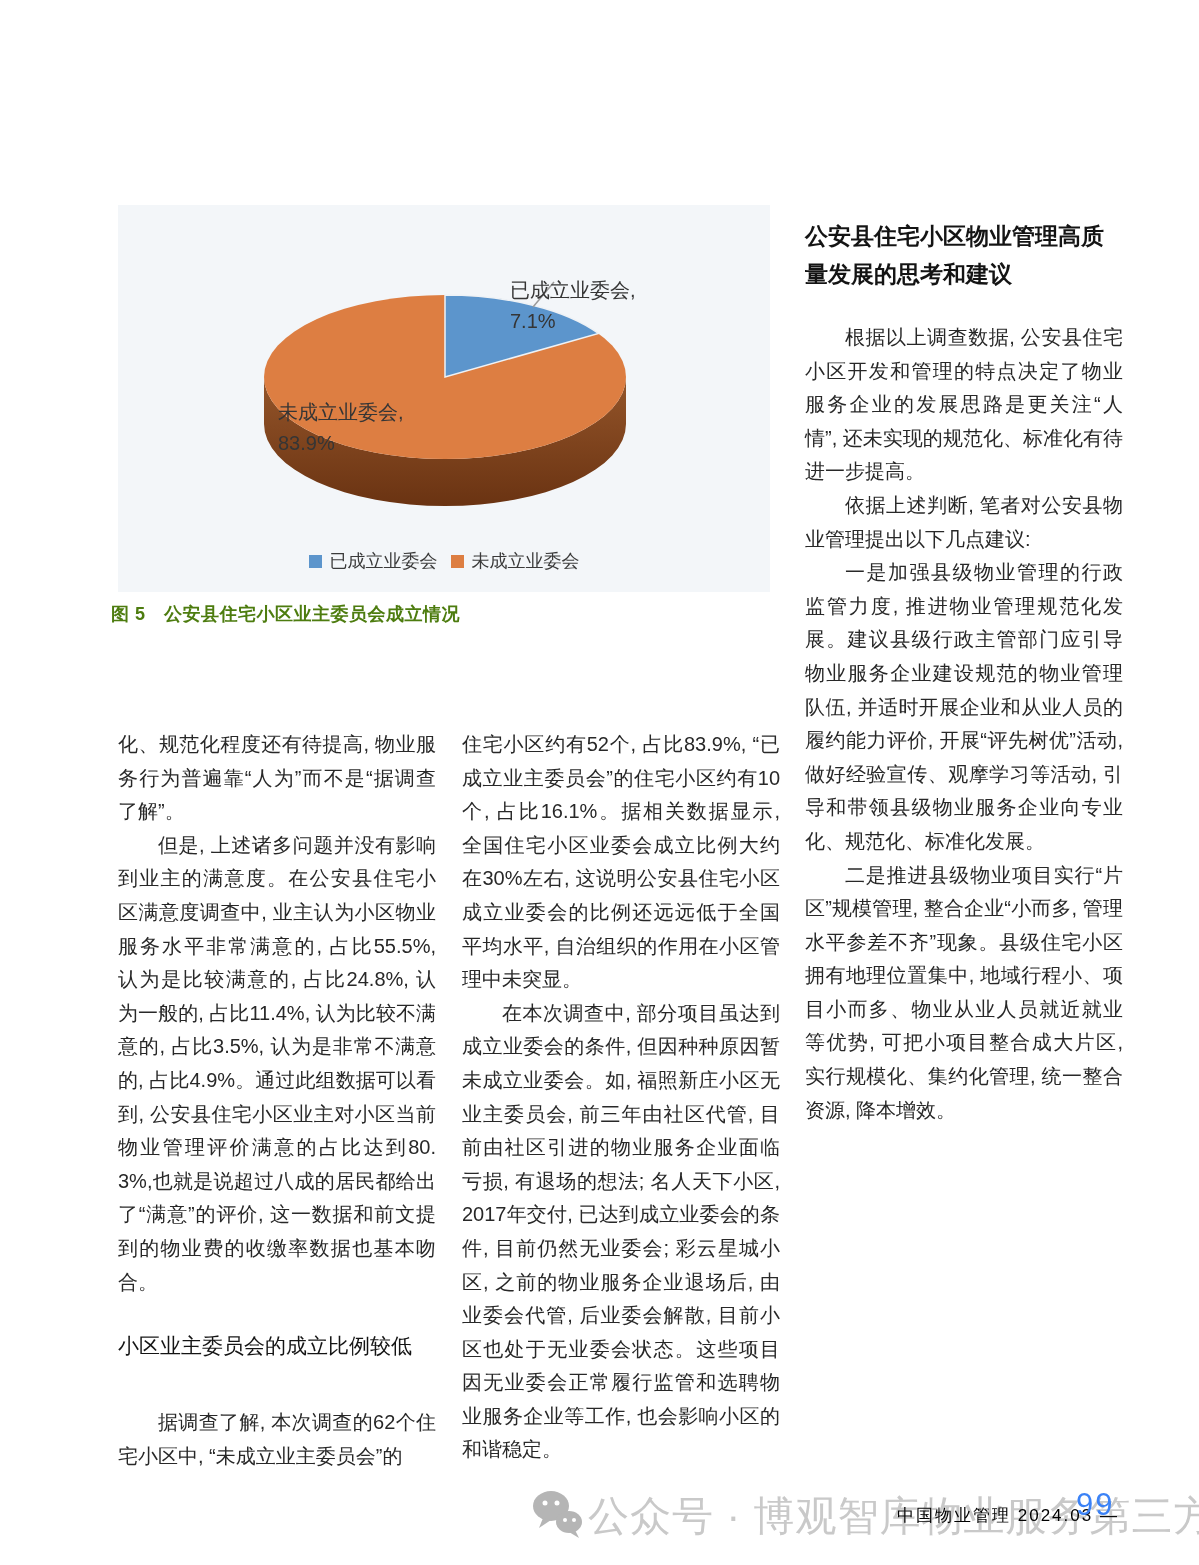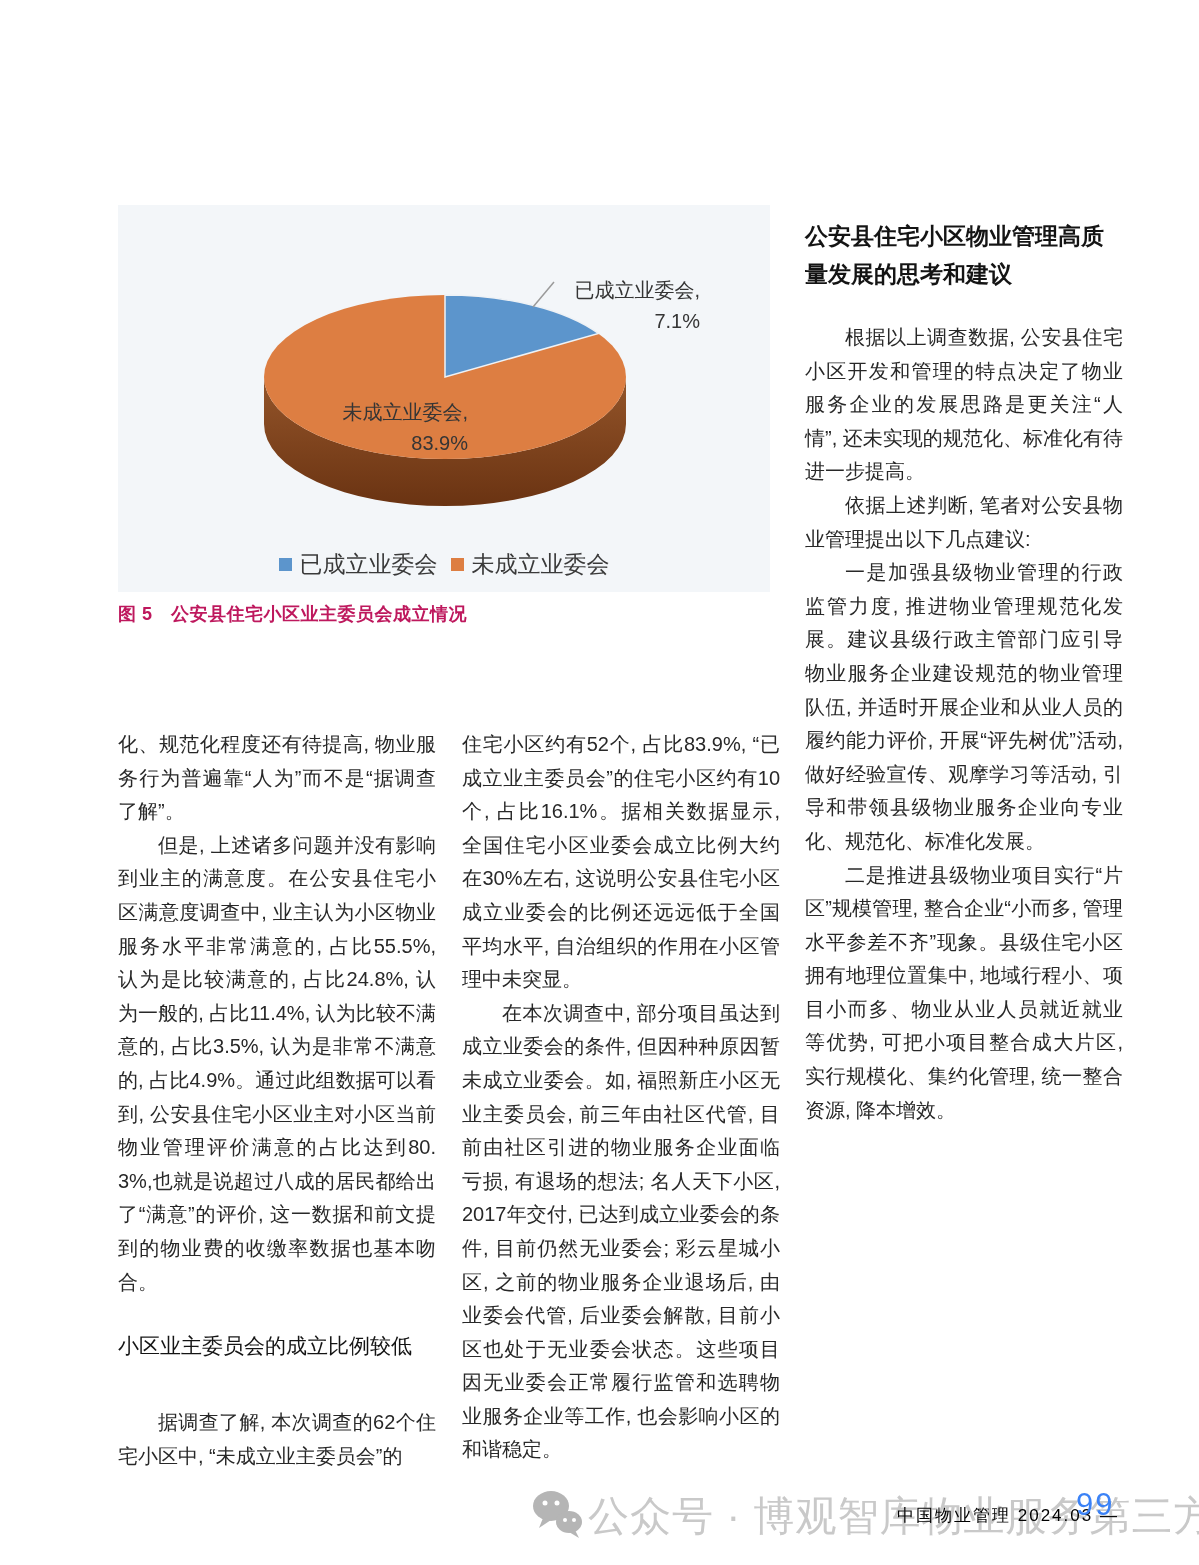--- a/index.html
+++ b/index.html
@@ -3,31 +3,31 @@
 <meta charset="utf-8">
 <style>
   html,body{margin:0;padding:0;background:#ffffff;}
   .page{
     position:relative;width:1199px;height:1565px;background:#ffffff;
     font-family:"Liberation Sans",sans-serif;color:#282828;overflow:hidden;
   }
   
   .panel{position:absolute;left:118px;top:205px;width:652px;height:387px;background:#f3f6f9;}
   .pie-svg{position:absolute;left:0;top:0;}
-  .pie-label{position:absolute;width:190px;text-align:right;font-size:20px;line-height:31px;color:#353535;}
+  .pie-label{position:absolute;width:190px;text-align:left;font-size:20px;line-height:31px;color:#353535;}
   .pie-label .lbl-name{display:block;}
   .pie-label .lbl-val{display:block;}
   .lbl-established{left:392px;top:70px;}
   .lbl-notestablished{left:160px;top:192px;}
-  .legend{position:absolute;left:0;top:344px;width:652px;display:flex;justify-content:center;gap:13px;align-items:center;font-size:23px;color:#3a3a3a;}
+  .legend{position:absolute;left:0;top:344px;width:652px;display:flex;justify-content:center;gap:13px;align-items:center;font-size:18px;color:#3a3a3a;}
   .legend-item{display:flex;align-items:center;}
   .swatch{width:13px;height:13px;display:inline-block;margin-right:8px;}
   .swatch.blue{background:#5c95cc;}
   .swatch.orange{background:#dd7e42;}
-  .figure-caption{position:absolute;left:118px;top:602px;width:652px;font-size:18px;font-weight:600;color:#be185d;letter-spacing:.5px;}
+  .figure-caption{position:absolute;left:111px;top:602px;width:652px;font-size:18px;font-weight:600;color:#4d7c0f;letter-spacing:.5px;}
   
   .col{position:absolute;width:318px;font-size:20px;line-height:33.6px;text-align:justify;color:#282828;word-break:break-all;}
   .col p{margin:0;text-indent:2em;}
   .col p.noindent{text-indent:0;}
   .col-left{left:118px;top:728px;}
   .col-middle{left:462px;top:728px;}
   .col-right{left:805px;top:205px;}
   .article-heading{font-size:23px;font-weight:700;line-height:38px;color:#141414;margin:12px 0 28px 0;text-align:left;text-indent:0;}
   .section-heading{font-size:21px;font-weight:400;color:#141414;margin:32px 0 45px 0;text-align:left;text-indent:0;line-height:30px;}
   .endmark{color:#b05752;font-size:20px;padding-left:6px;}

